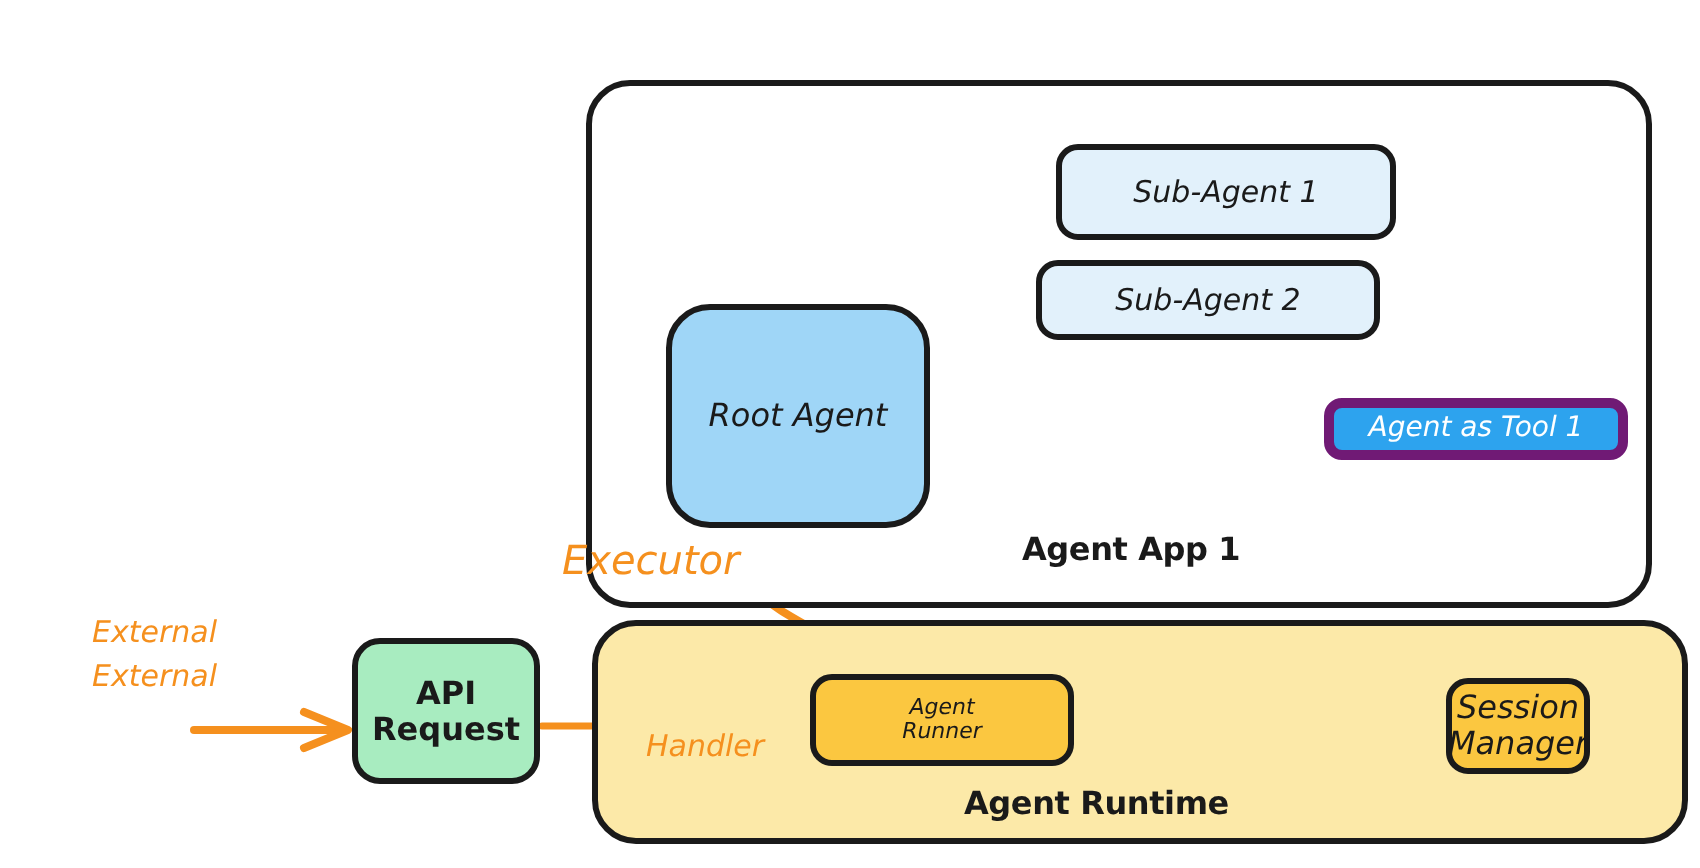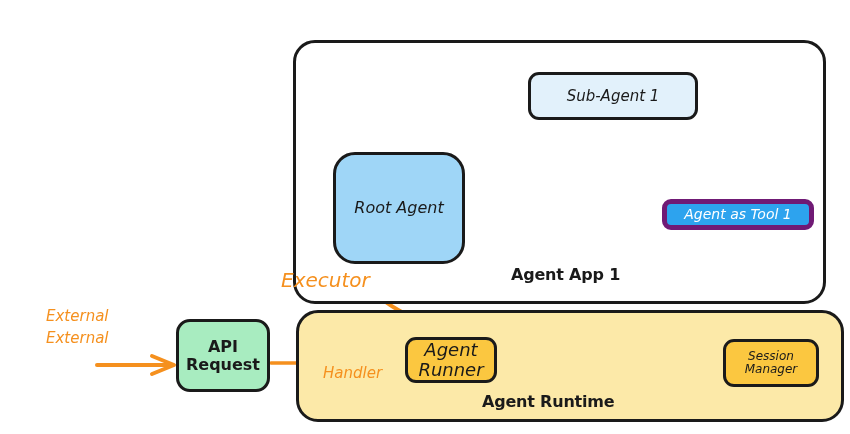--- a/index.html
+++ b/index.html
@@ -130,39 +130,39 @@
     font-weight: bold;
     font-style: normal;
     font-size: 16px;
     color: #1a1a1a;
     flex-direction: column;
   }
   
   .node-runner {
     left: 405px;
     top: 337px;
-    width: 92px;
+    width: 132px;
     height: 46px;
     background: #fbc740;
     border: 3px solid #1a1a1a;
     border-radius: 11px;
-    font-size: 18px;
+    font-size: 11px;
     color: #1a1a1a;
     flex-direction: column;
     align-items: center;
   }
   .node-session {
     left: 723px;
     top: 339px;
-    width: 96px;
+    width: 72px;
     height: 48px;
     background: #fbc740;
     border: 3px solid #1a1a1a;
     border-radius: 11px;
-    font-size: 12px;
+    font-size: 16px;
     color: #1a1a1a;
     flex-direction: column;
   }
   
   .ann {
     position: absolute;
     color: #f5901e;
     font-family: "DejaVu Sans", sans-serif;
     font-style: italic;
     white-space: nowrap;
@@ -215,20 +215,23 @@
   <div class="container-label label-app">Agent App 1</div>
 
   <div class="node node-root hand">
     <span>Root Agent</span>
   </div>
 
   <div class="node node-sub1 hand">
     <span>Sub-Agent 1</span>
   </div>
 
+  <div class="node node-sub2 hand">
+    <span>Sub-Agent 2</span>
+  </div>
 
   <div class="node node-tool1 hand">
     <span>Agent as Tool 1</span>
   </div>
 
   <div class="node node-api">
     <span class="stack-line">API</span>
     <span class="stack-line">Request</span>
   </div>
 

